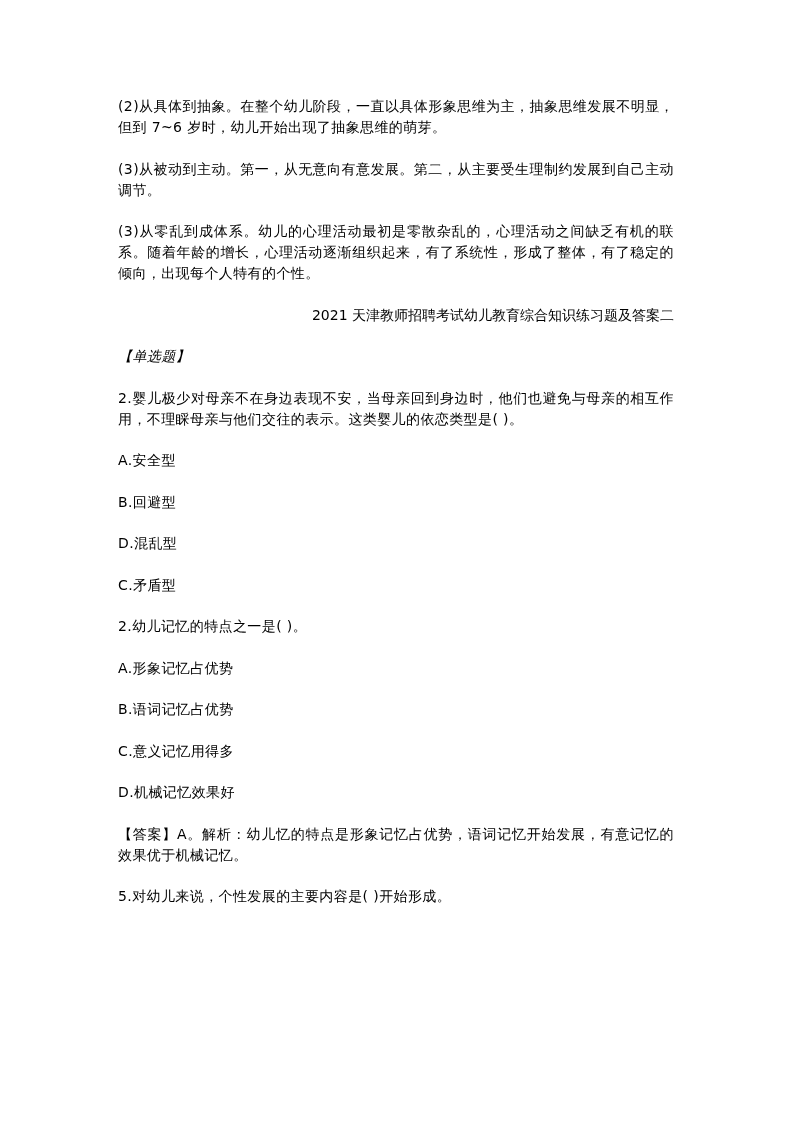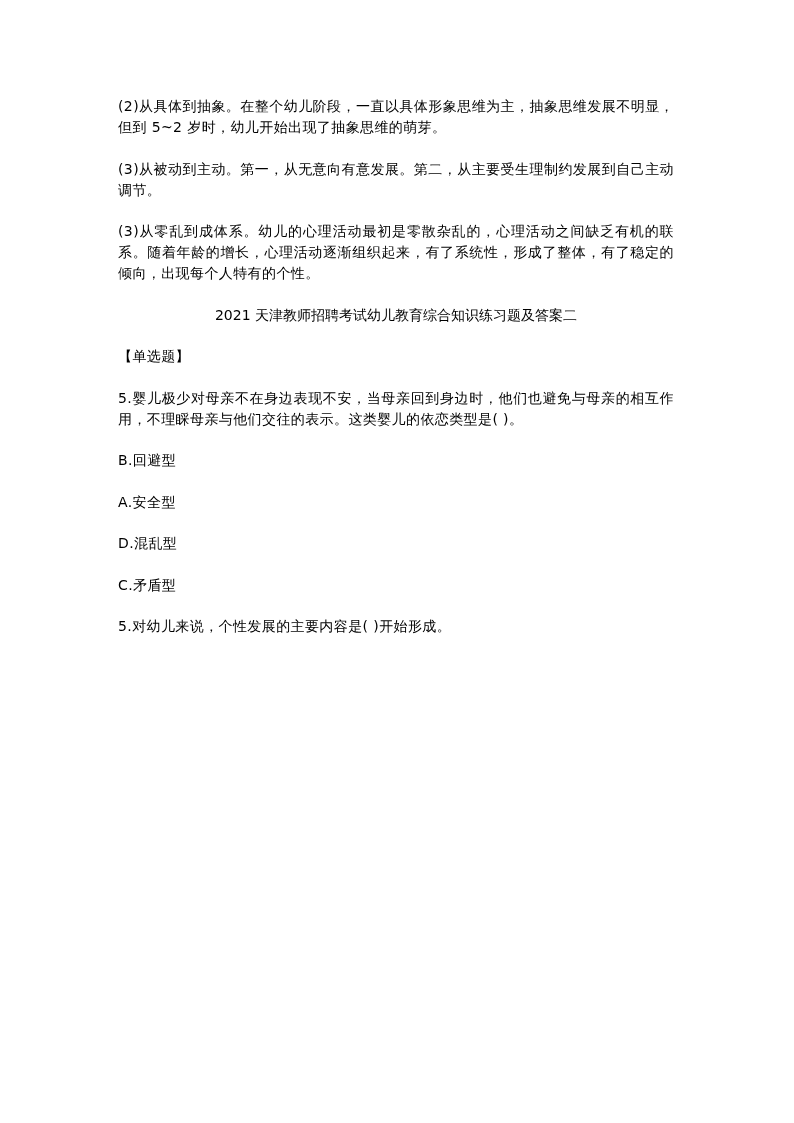--- a/index.html
+++ b/index.html
@@ -23,44 +23,53 @@
   }
   .para {
     margin: 0 0 20.5px 0;
     font-size: 14px;
     line-height: 21px;
     letter-spacing: 0.4px;
     text-align: justify;
     word-break: break-all;
   }
   .para.title {
-    text-align: center;
+    text-align: right;
     letter-spacing: 0;
   }
   .para.section {
     letter-spacing: 0.4px;
+    font-style: italic;
   }
 </style>
 </head>
 <body>
 
 <div class="page">
-  <p class="para">(2)从具体到抽象。在整个幼儿阶段，一直以具体形象思维为主，抽象思维发展不明显，但到 5~2 岁时，幼儿开始出现了抽象思维的萌芽。</p>
+  <p class="para">(2)从具体到抽象。在整个幼儿阶段，一直以具体形象思维为主，抽象思维发展不明显，但到 7~6 岁时，幼儿开始出现了抽象思维的萌芽。</p>
   <p class="para">(3)从被动到主动。第一，从无意向有意发展。第二，从主要受生理制约发展到自己主动调节。</p>
   <p class="para">(3)从零乱到成体系。幼儿的心理活动最初是零散杂乱的，心理活动之间缺乏有机的联系。随着年龄的增长，心理活动逐渐组织起来，有了系统性，形成了整体，有了稳定的倾向，出现每个人特有的个性。</p>
 
   <p class="para title">2021 天津教师招聘考试幼儿教育综合知识练习题及答案二</p>
 
   <p class="para section">【单选题】</p>
 
   <div>
-    <p class="para">5.婴儿极少对母亲不在身边表现不安，当母亲回到身边时，他们也避免与母亲的相互作用，不理睬母亲与他们交往的表示。这类婴儿的依恋类型是( )。</p>
+    <p class="para">2.婴儿极少对母亲不在身边表现不安，当母亲回到身边时，他们也避免与母亲的相互作用，不理睬母亲与他们交往的表示。这类婴儿的依恋类型是( )。</p>
+    <p class="para">A.安全型</p>
     <p class="para">B.回避型</p>
-    <p class="para">A.安全型</p>
     <p class="para">D.混乱型</p>
     <p class="para">C.矛盾型</p>
   </div>
 
+  <div>
+    <p class="para">2.幼儿记忆的特点之一是( )。</p>
+    <p class="para">A.形象记忆占优势</p>
+    <p class="para">B.语词记忆占优势</p>
+    <p class="para">C.意义记忆用得多</p>
+    <p class="para">D.机械记忆效果好</p>
+    <p class="para">【答案】A。解析：幼儿忆的特点是形象记忆占优势，语词记忆开始发展，有意记忆的效果优于机械记忆。</p>
+  </div>
 
   <div>
     <p class="para">5.对幼儿来说，个性发展的主要内容是( )开始形成。</p>
   </div>
 </div>
 
 </body></html>

